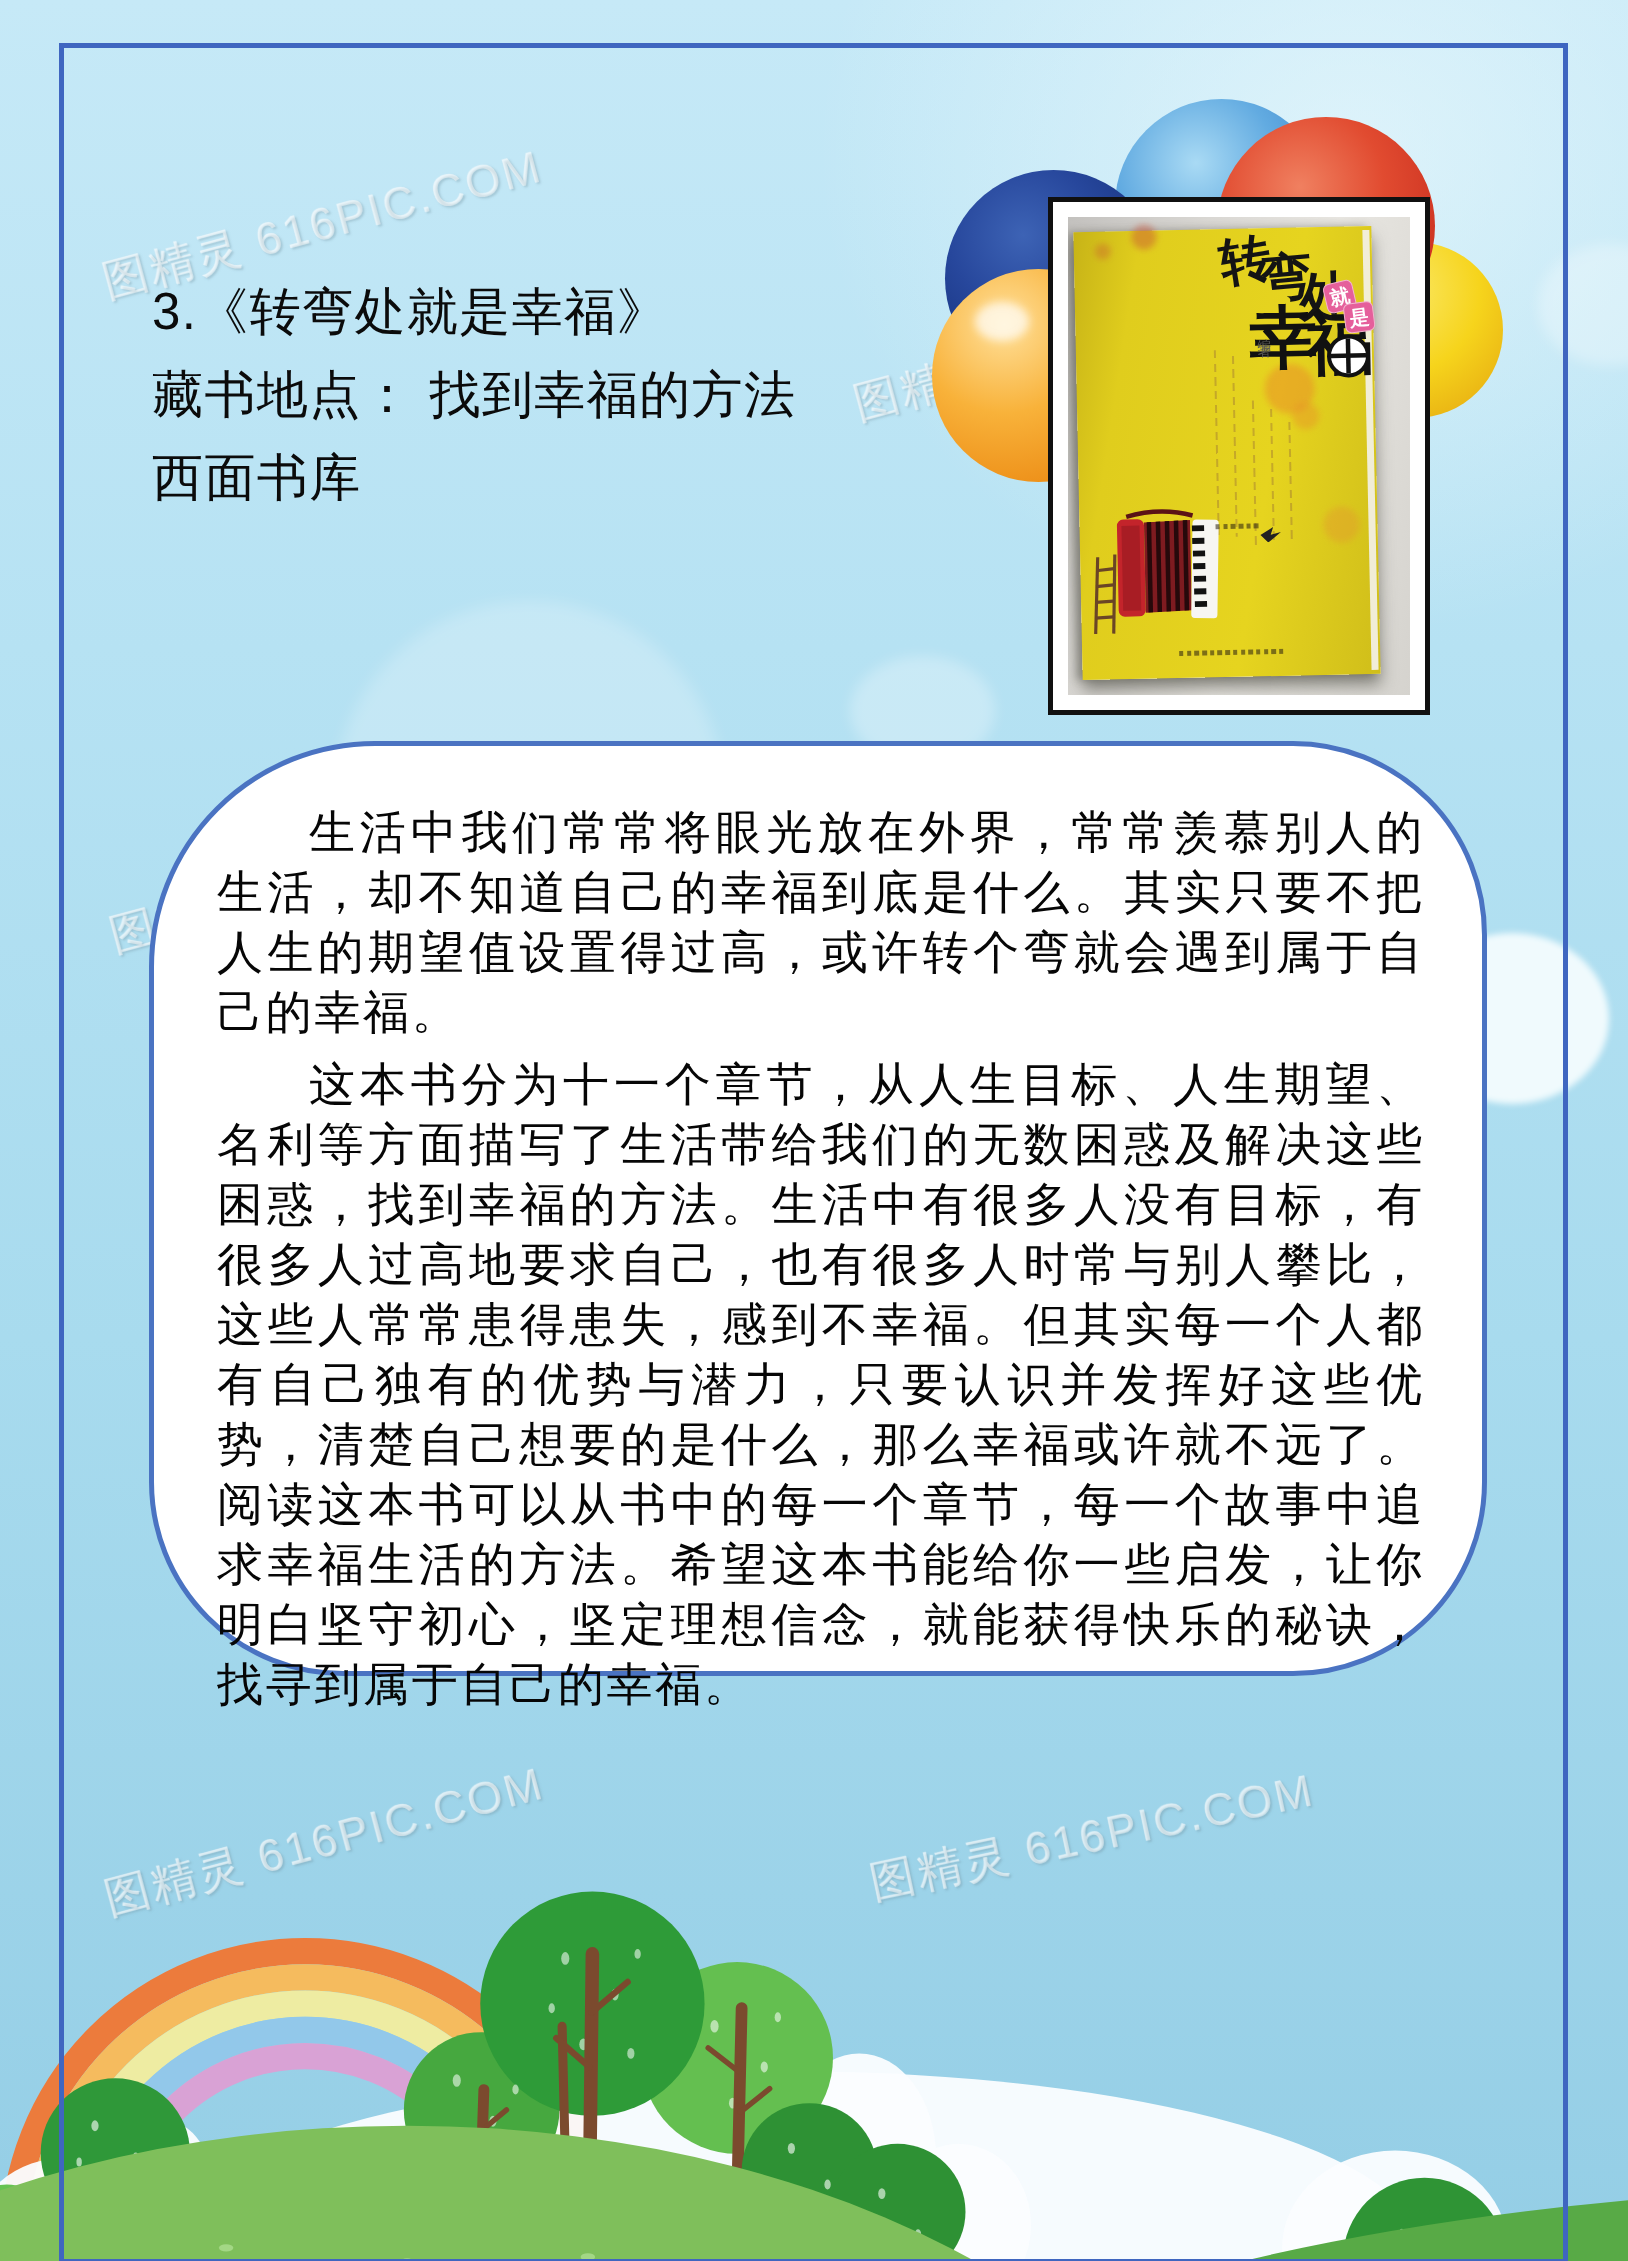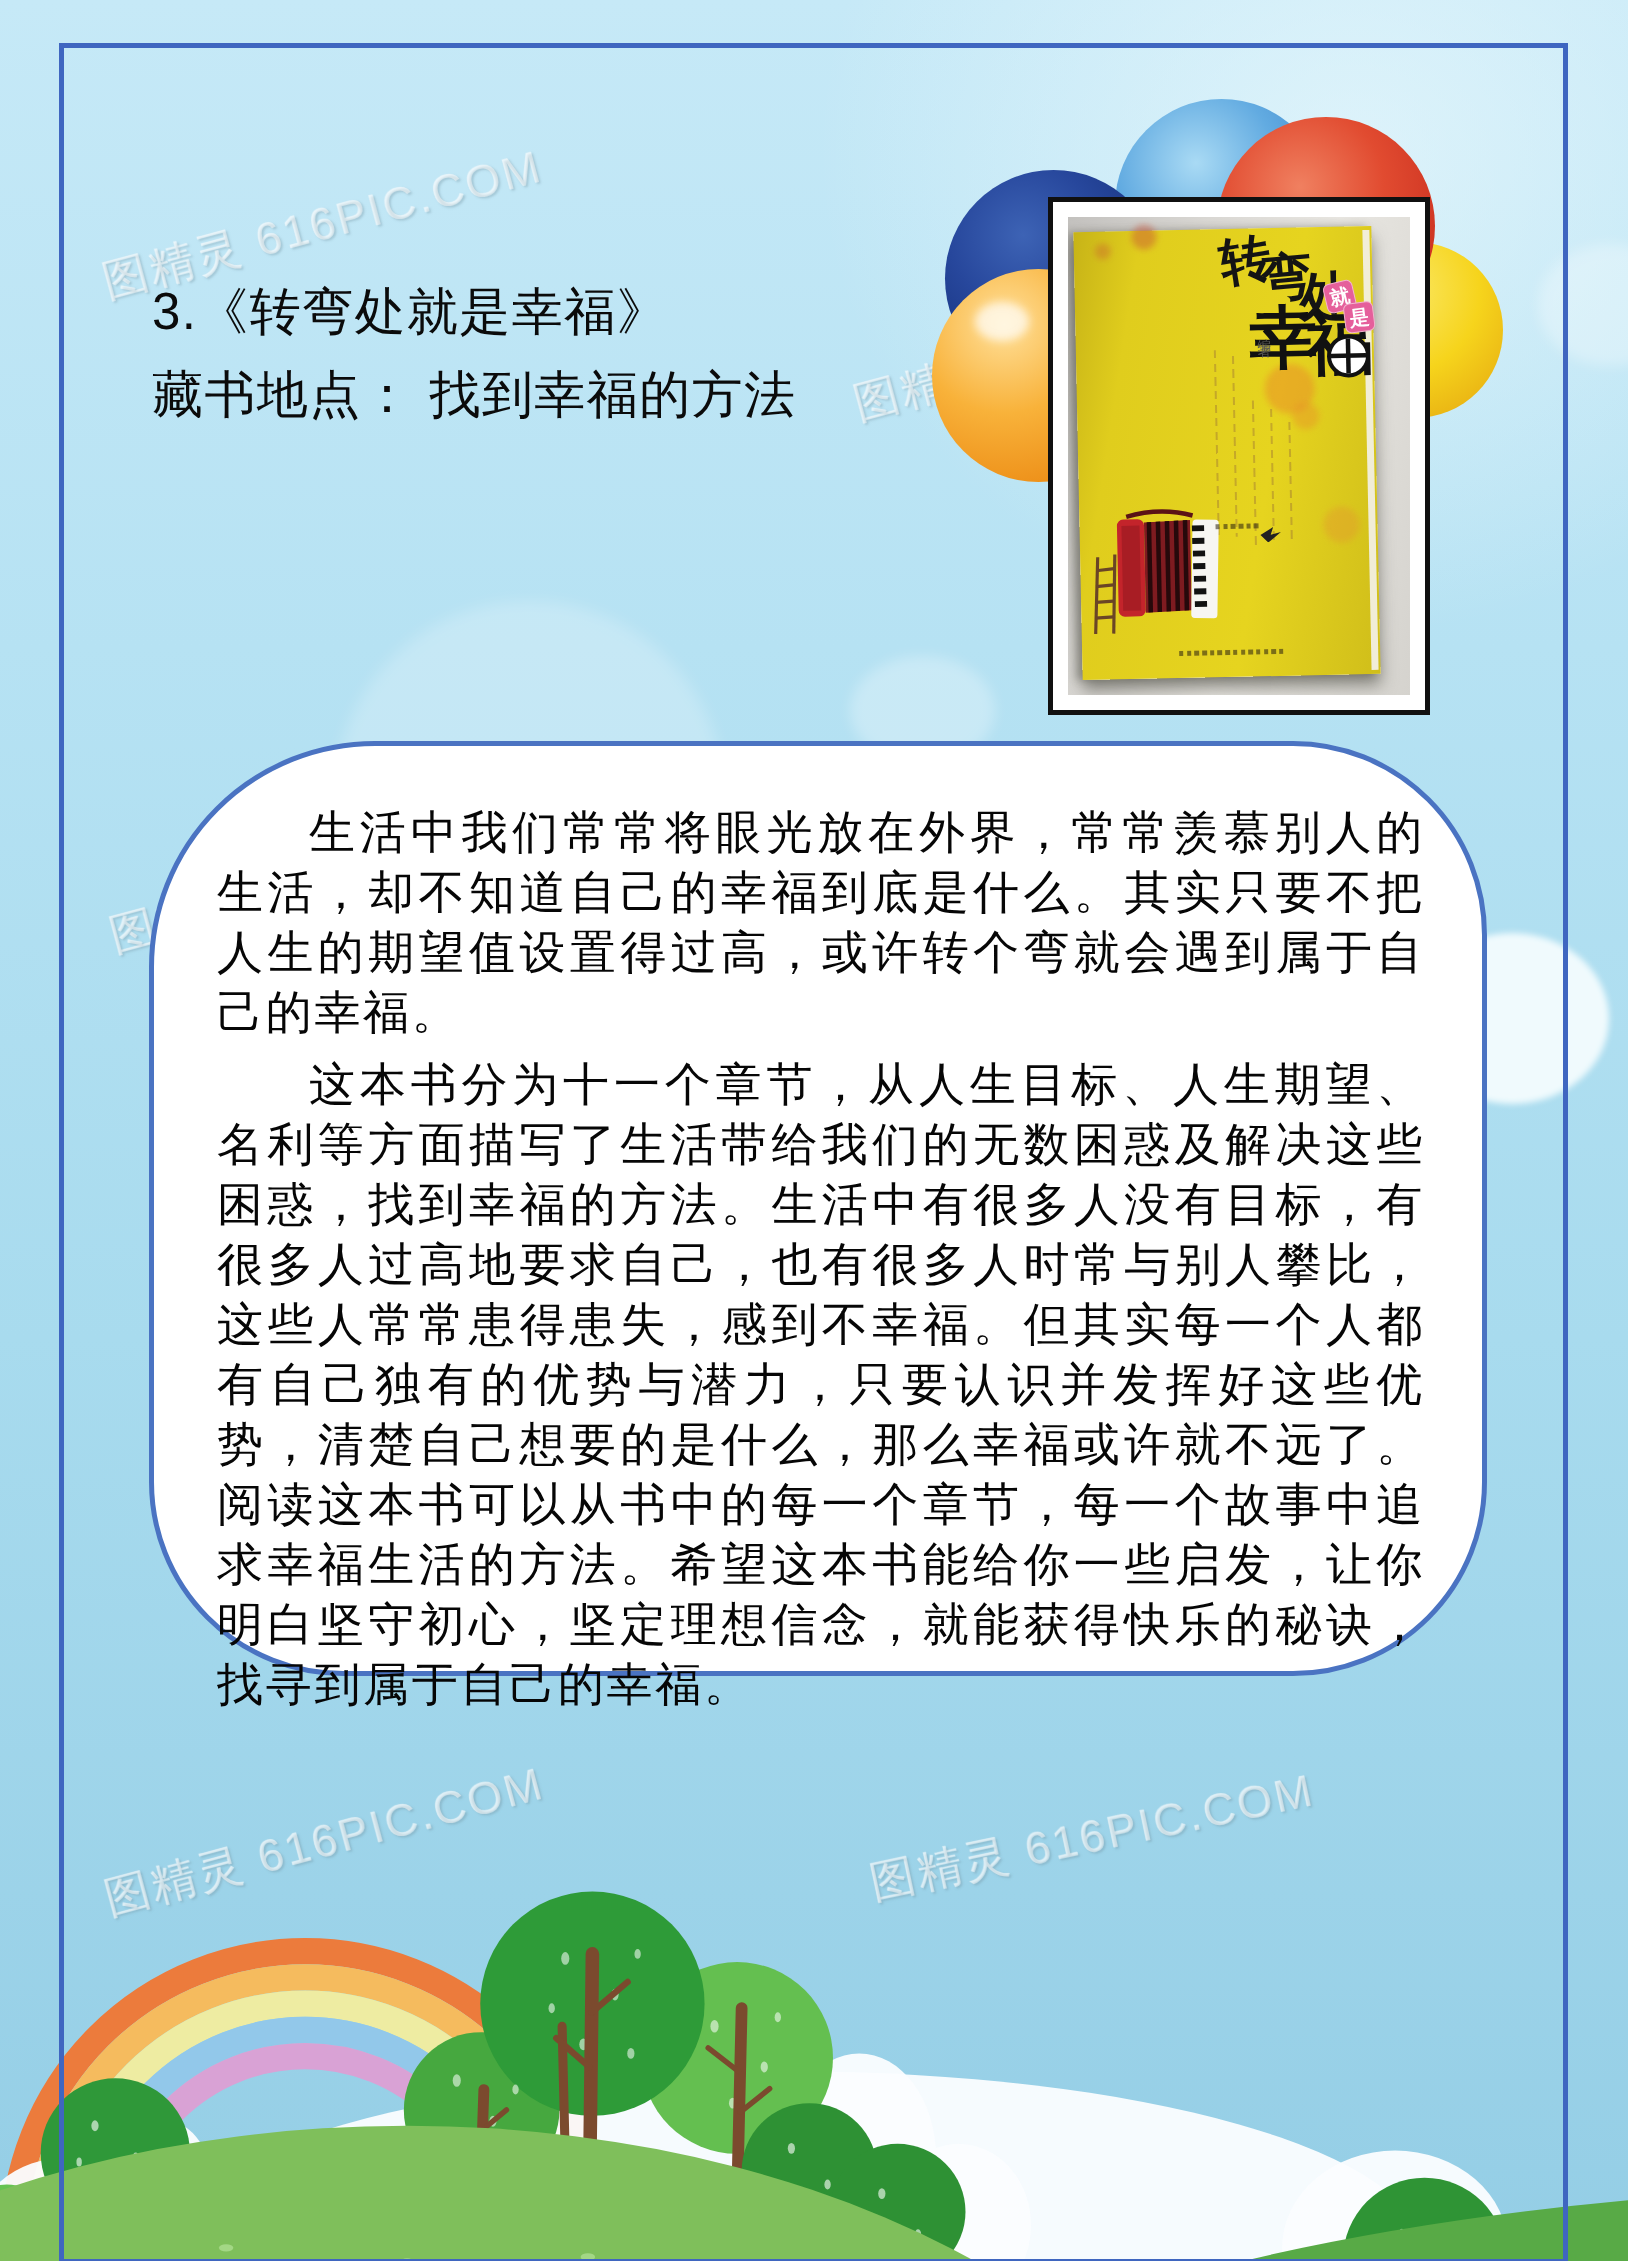--- a/index.html
+++ b/index.html
@@ -104,20 +104,21 @@
   <div class="abs wm wm1">图精灵 616PIC.COM</div>
   <div class="abs wm wm2">图精灵 616PIC.COM</div>
   <div class="abs wm wm3">图精灵 616PIC.COM</div>
   <div class="abs wm wm4">图精灵 616PIC.COM</div>
   <div class="abs wm wm5">图精灵 616PIC.COM</div>
   <div class="abs wm wm6">图精灵 616PIC.COM</div>
 
   <div class="abs info">
     <div>3.《转弯处就是幸福》</div>
     <div>藏书地点： 找到幸福的方法</div>
+    <div>西面书库</div>
   </div>
 
   <div class="abs balloon b-yellow"></div>
   <div class="abs balloon b-lblue">
     <div class="glint" style="left:132px;top:117px;width:24.4px;height:18px;"></div>
     <div class="glint" style="left:153px;top:138px;width:21px;height:15.4px;"></div>
   </div>
   <div class="abs balloon b-red"></div>
   <div class="abs balloon b-navy">
     <div class="glint" style="left:166px;top:89px;width:23.5px;height:17px;"></div>

